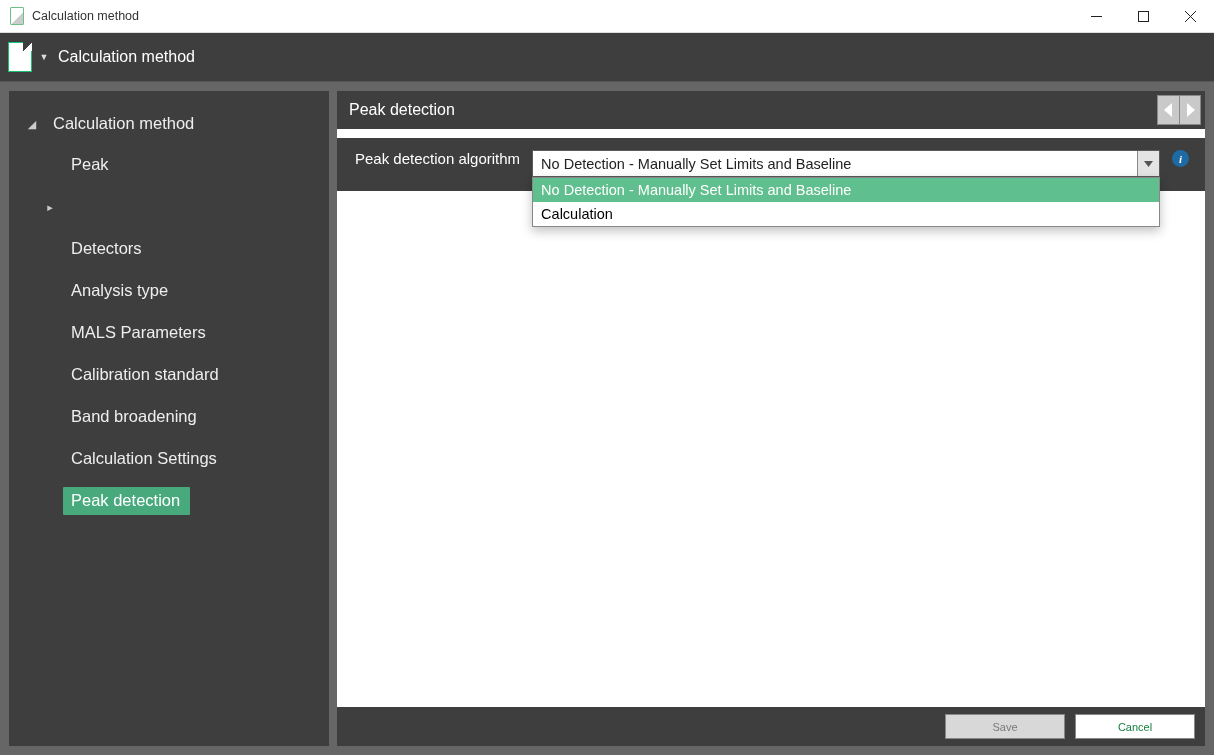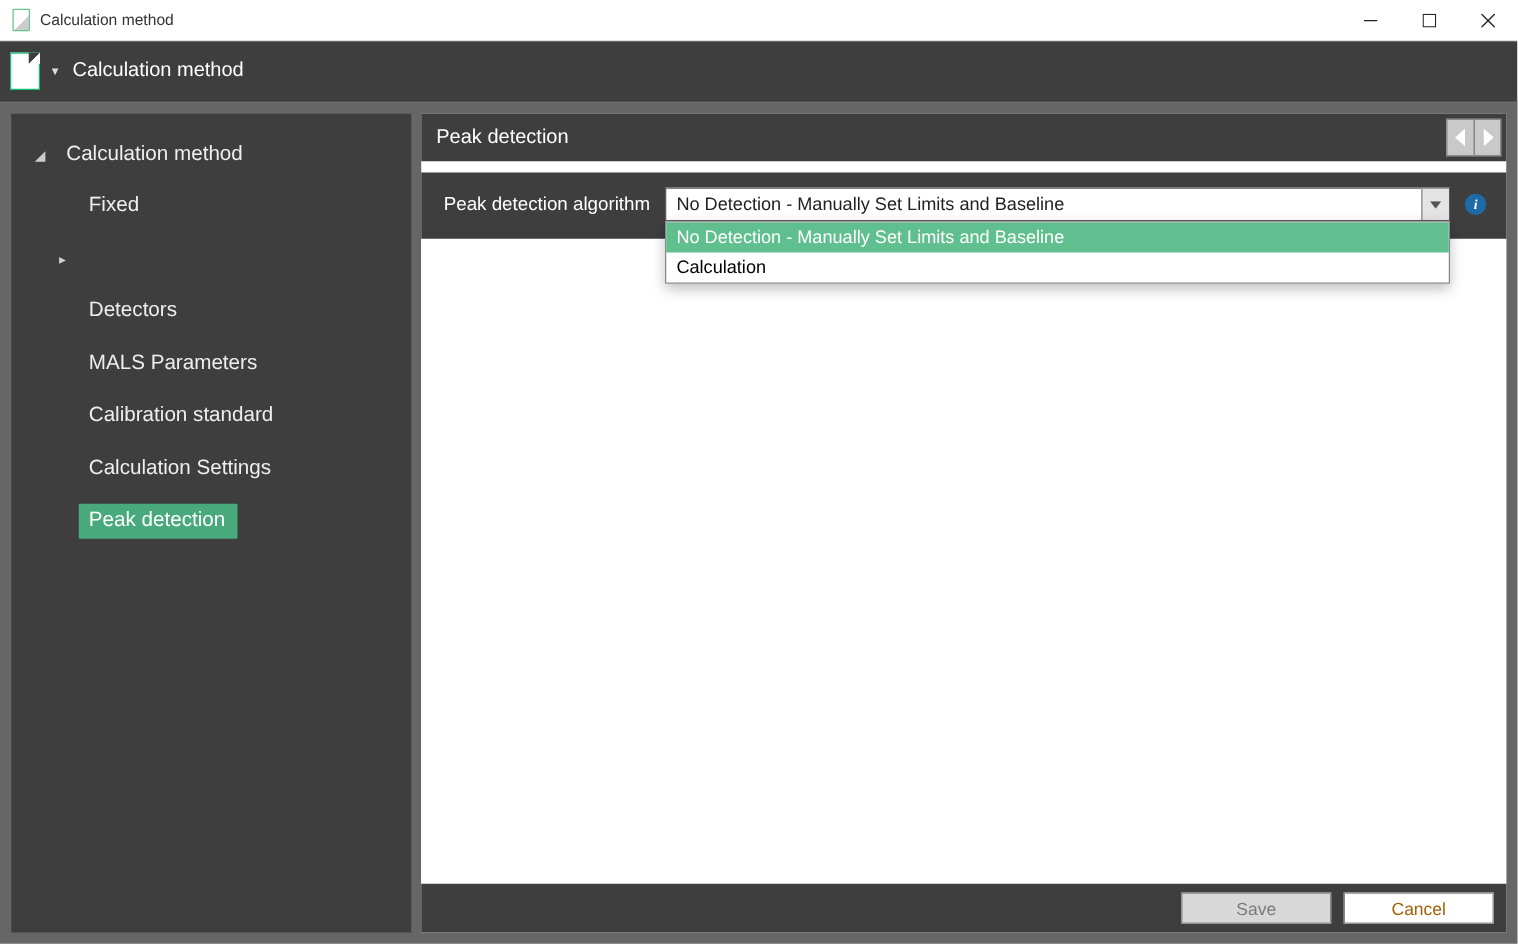--- a/index.html
+++ b/index.html
@@ -110,21 +110,21 @@
   .nav-btn {
     width: 22px; height: 30px; background: #c9c9c9;
     border: 1px solid #888; display: flex; align-items: center; justify-content: center;
   }
   .nav-btn:first-child { border-right: none; }
   .nav-btn svg { width: 10px; height: 14px; fill: #fff; }
 
   .form-strip {
     background: #3e3e3e;
     padding: 12px 16px 14px 18px;
-    display: flex; align-items: center;
+    display: flex; align-items: flex-start;
     gap: 12px;
     margin-top: 9px;
     position: relative;
   }
   .form-label { color: #fff; font-size: 15px; white-space: nowrap; }
   .combo-wrap { position: relative; flex: 1; }
   .combo {
     height: 27px; width: 100%;
     background: #fff;
     border: 1px solid #5a5a5a;
@@ -167,25 +167,25 @@
 
   .footer {
     height: 39px; background: #3e3e3e;
     display: flex; justify-content: flex-end; align-items: center;
     padding: 0 10px;
     gap: 10px;
   }
   .footer-btn {
     width: 120px; height: 25px;
     border: 1px solid #888;
-    font-size: 14px;
+    font-size: 11px;
     display: flex; align-items: center; justify-content: center;
   }
   .footer-btn.save { background: #d8d8d8; color: #7a7a7a; }
-  .footer-btn.cancel { background: #fff; color: #a16207; }
+  .footer-btn.cancel { background: #fff; color: #15803d; }
 </style>
 </head>
 <body>
 
 <div class="titlebar">
   <div class="doc-icon"></div>
   <div class="title-text">Calculation method</div>
   <div class="winbtn">
     <svg viewBox="0 0 11 11">
         <line x1="0" y1="5.5" x2="11" y2="5.5"></line>
@@ -212,33 +212,39 @@
 
 <div class="body-area">
 
   <div class="sidebar">
     <div class="tree-item root">
       <span class="chev">◢</span>
       <span class="label">Calculation method</span>
     </div>
 
     <div class="tree-item child">
-      <span class="label">Fixed</span>
+      <span class="label">Peak</span>
     </div>
     <div class="tree-item child">
       <span class="chev">▸</span>
     </div>
     <div class="tree-item child">
       <span class="label">Detectors</span>
     </div>
     <div class="tree-item child">
+      <span class="label">Analysis type</span>
+    </div>
+    <div class="tree-item child">
       <span class="label">MALS Parameters</span>
     </div>
     <div class="tree-item child">
       <span class="label">Calibration standard</span>
+    </div>
+    <div class="tree-item child">
+      <span class="label">Band broadening</span>
     </div>
     <div class="tree-item child">
       <span class="label">Calculation Settings</span>
     </div>
     <div class="tree-item child selected">
       <span class="label">Peak detection</span>
     </div>
   </div>
 
   <div class="main">

